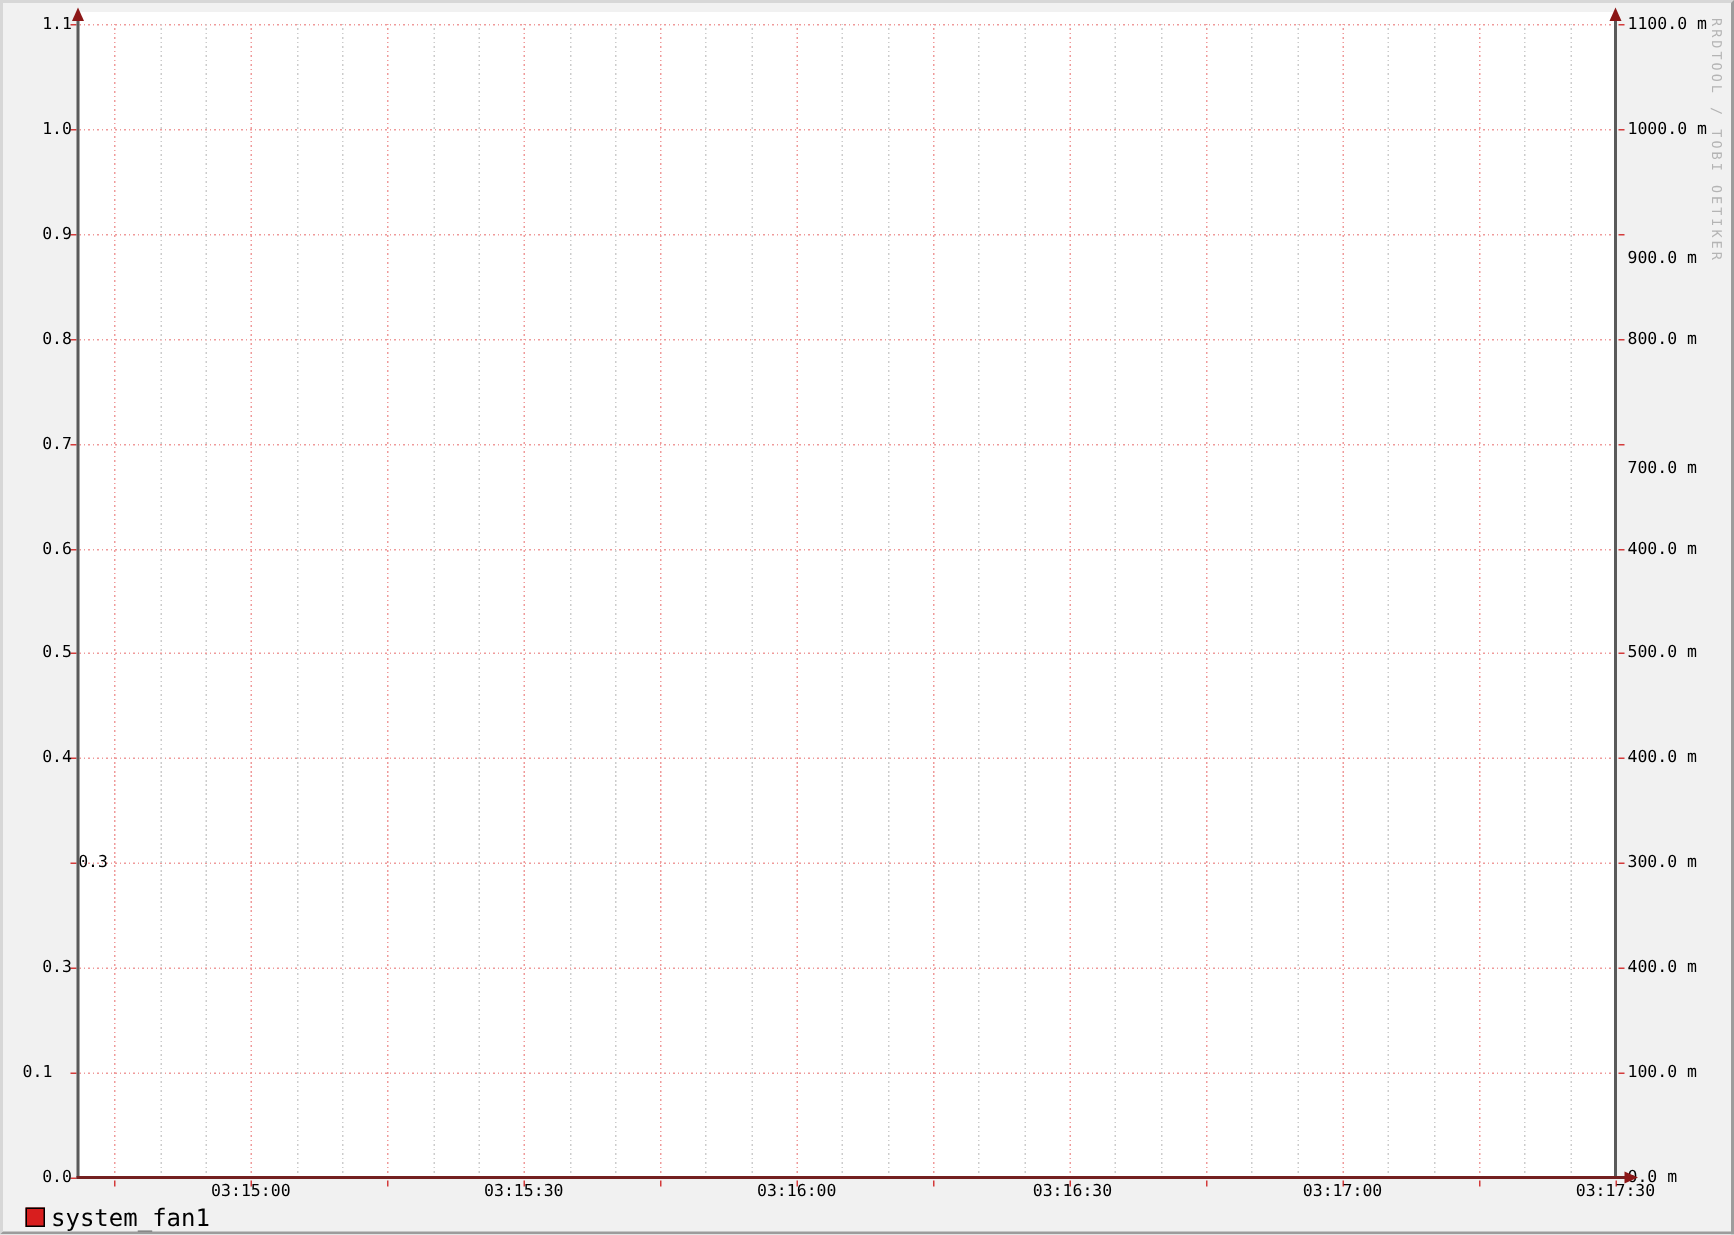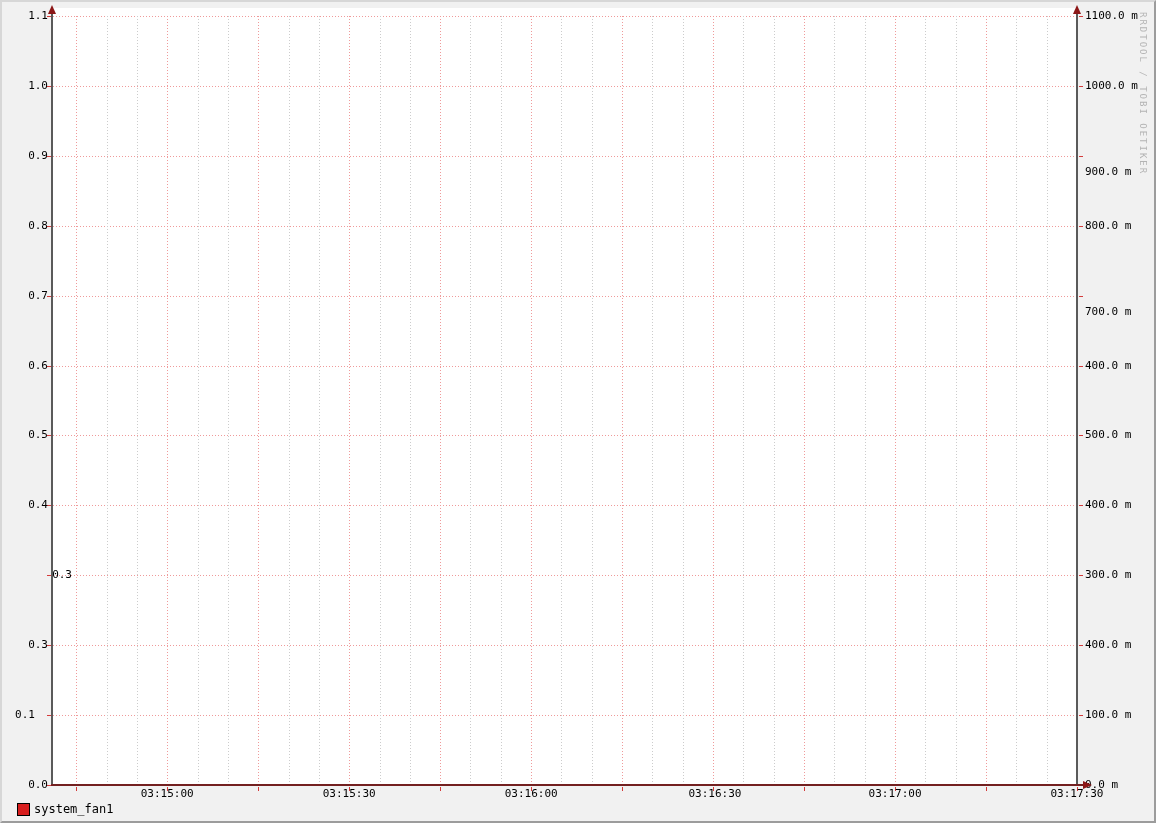--- a/index.html
+++ b/index.html
@@ -41,21 +41,21 @@
   }
   .ylab.left{left:0;width:46px;text-align:right;}
   .ylab.right{text-align:left;}
   .xlab{
     position:absolute;font-size:11px;line-height:12px;height:12px;color:#000;
     width:80px;text-align:center;white-space:pre;
   }
   .legend{
     position:absolute;left:15px;top:800px;
     display:flex;align-items:center;gap:4px;
-    font-size:12px;color:#000;
+    font-size:16px;color:#000;
   }
   .legend .swatch{
     width:11px;height:11px;border:1px solid #000;display:inline-block;
   }
   .watermark{
     position:absolute;left:1136px;top:10px;
     writing-mode:vertical-rl;
     font-size:9px;letter-spacing:2px;color:#b4b4b4;
     white-space:pre;
   }

